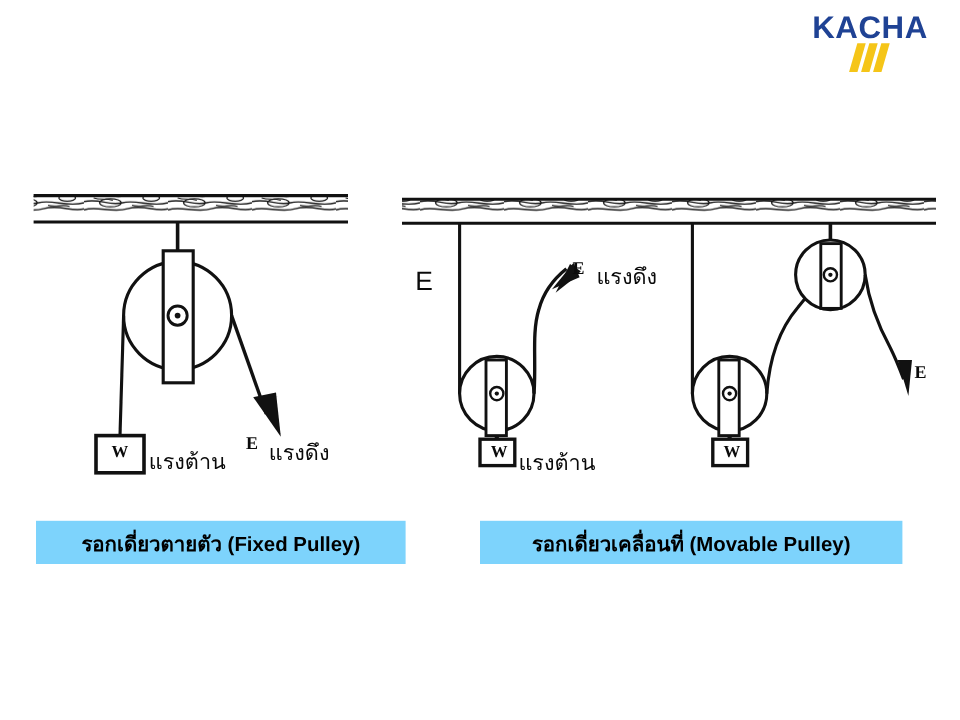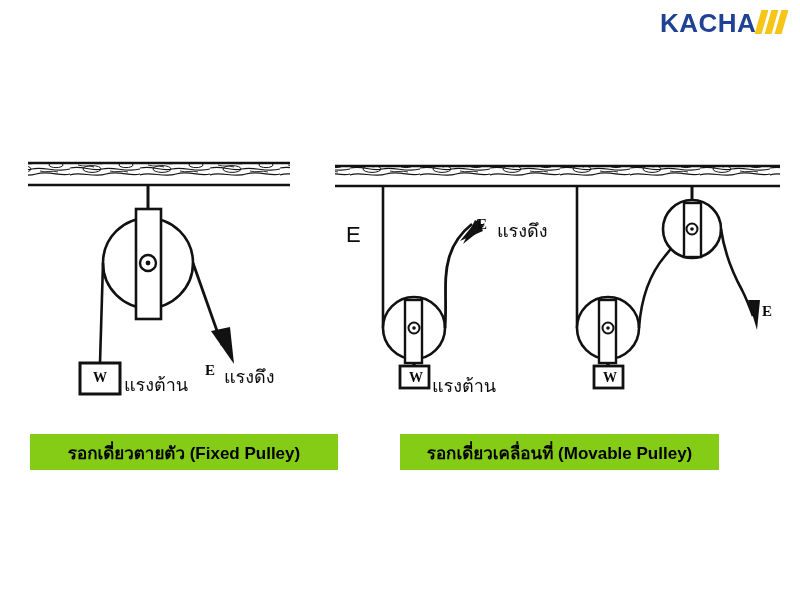--- a/index.html
+++ b/index.html
@@ -22,20 +22,22 @@
   }
 
   
   #logo {
     position: absolute;
     left: 660px;
     top: 10px;
     width: 130px;
     height: 36px;
     display: flex;
+    align-items: center;
+    flex-direction: column;
   }
   #logo-text {
     font-family: "Liberation Sans", sans-serif;
     font-weight: bold;
     font-size: 26px;
     letter-spacing: 0.5px;
     color: #1f4294;
     line-height: 1;
   }
   #logo-bars {
@@ -62,42 +64,42 @@
     position: absolute;
     left: 0;
     top: 0;
     width: 800px;
     height: 600px;
   }
 
   
   .caption-banner {
     position: absolute;
-    background: #84cc16;
+    background: #7dd3fc;
     display: flex;
     align-items: center;
     justify-content: center;
     color: #000000;
     font-family: "Liberation Sans", sans-serif;
     font-weight: bold;
     font-size: 17px;
     white-space: nowrap;
     padding: 0 10px;
     box-sizing: border-box;
   }
   #caption-left {
     left: 30px;
     top: 434px;
     width: 308px;
     height: 36px;
   }
   #caption-right {
     left: 400px;
     top: 434px;
-    width: 319px;
+    width: 352px;
     height: 36px;
   }
 
   
   .fig-label {
     position: absolute;
     color: #0a0a0a;
     white-space: nowrap;
     font-family: "Liberation Sans", sans-serif;
   }

